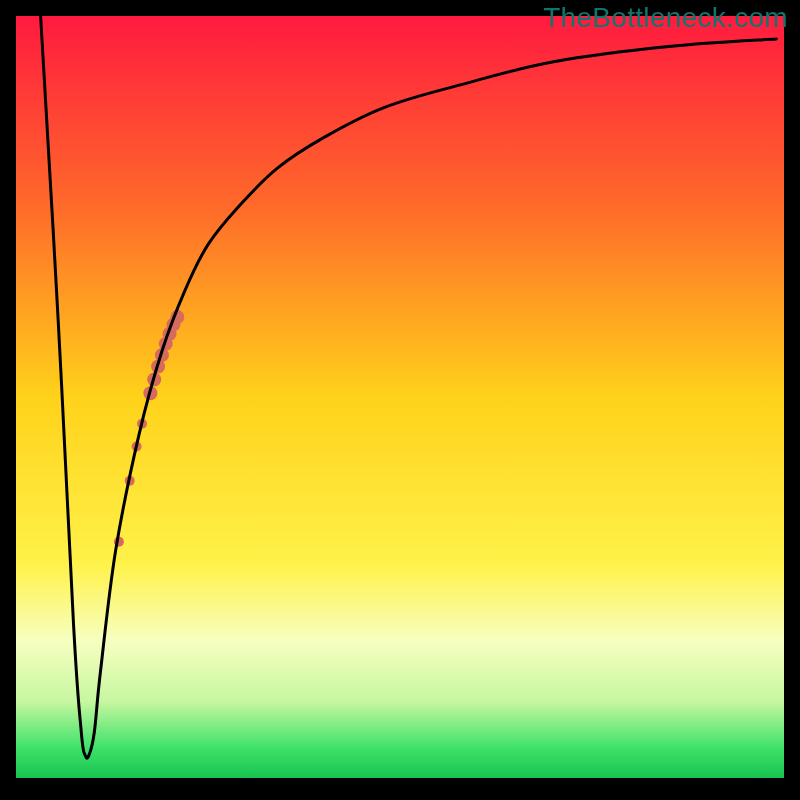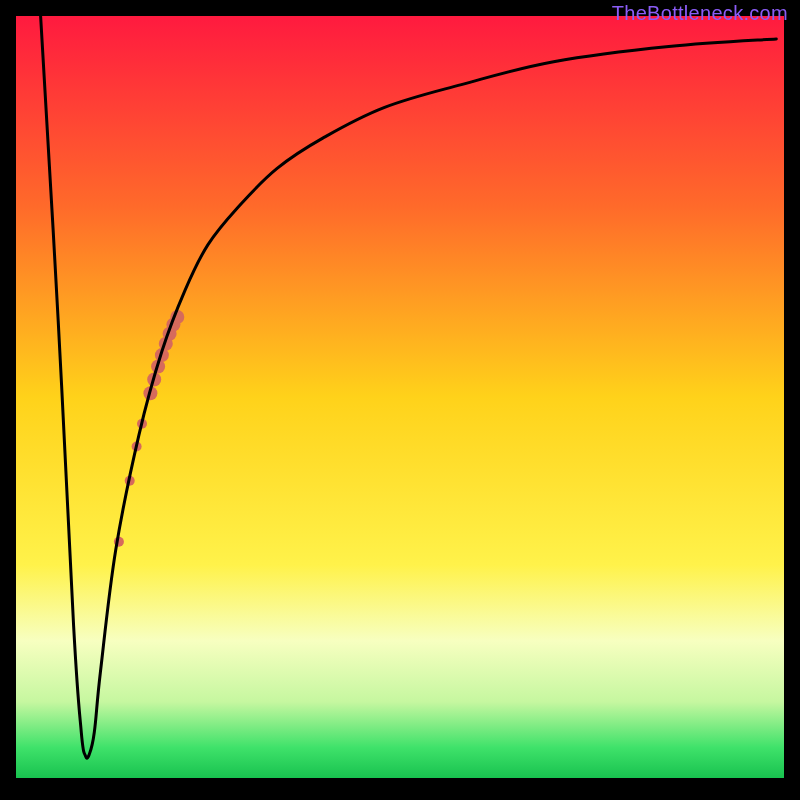--- a/index.html
+++ b/index.html
@@ -16,22 +16,22 @@
     height: 800px;
   }
   svg {
     display: block;
   }
   .watermark {
     position: absolute;
     top: 2px;
     right: 12px;
     font-family: Arial, Helvetica, sans-serif;
-    font-size: 20px;
-    color: #8b5cf6;
+    font-size: 28px;
+    color: #0f766e;
     letter-spacing: 0.3px;
     user-select: none;
   }
 </style>
 </head>
 <body>
 
 <div class="stage">
   <svg id="chart-svg" width="800" height="800" viewBox="0 0 800 800">
     <defs>

